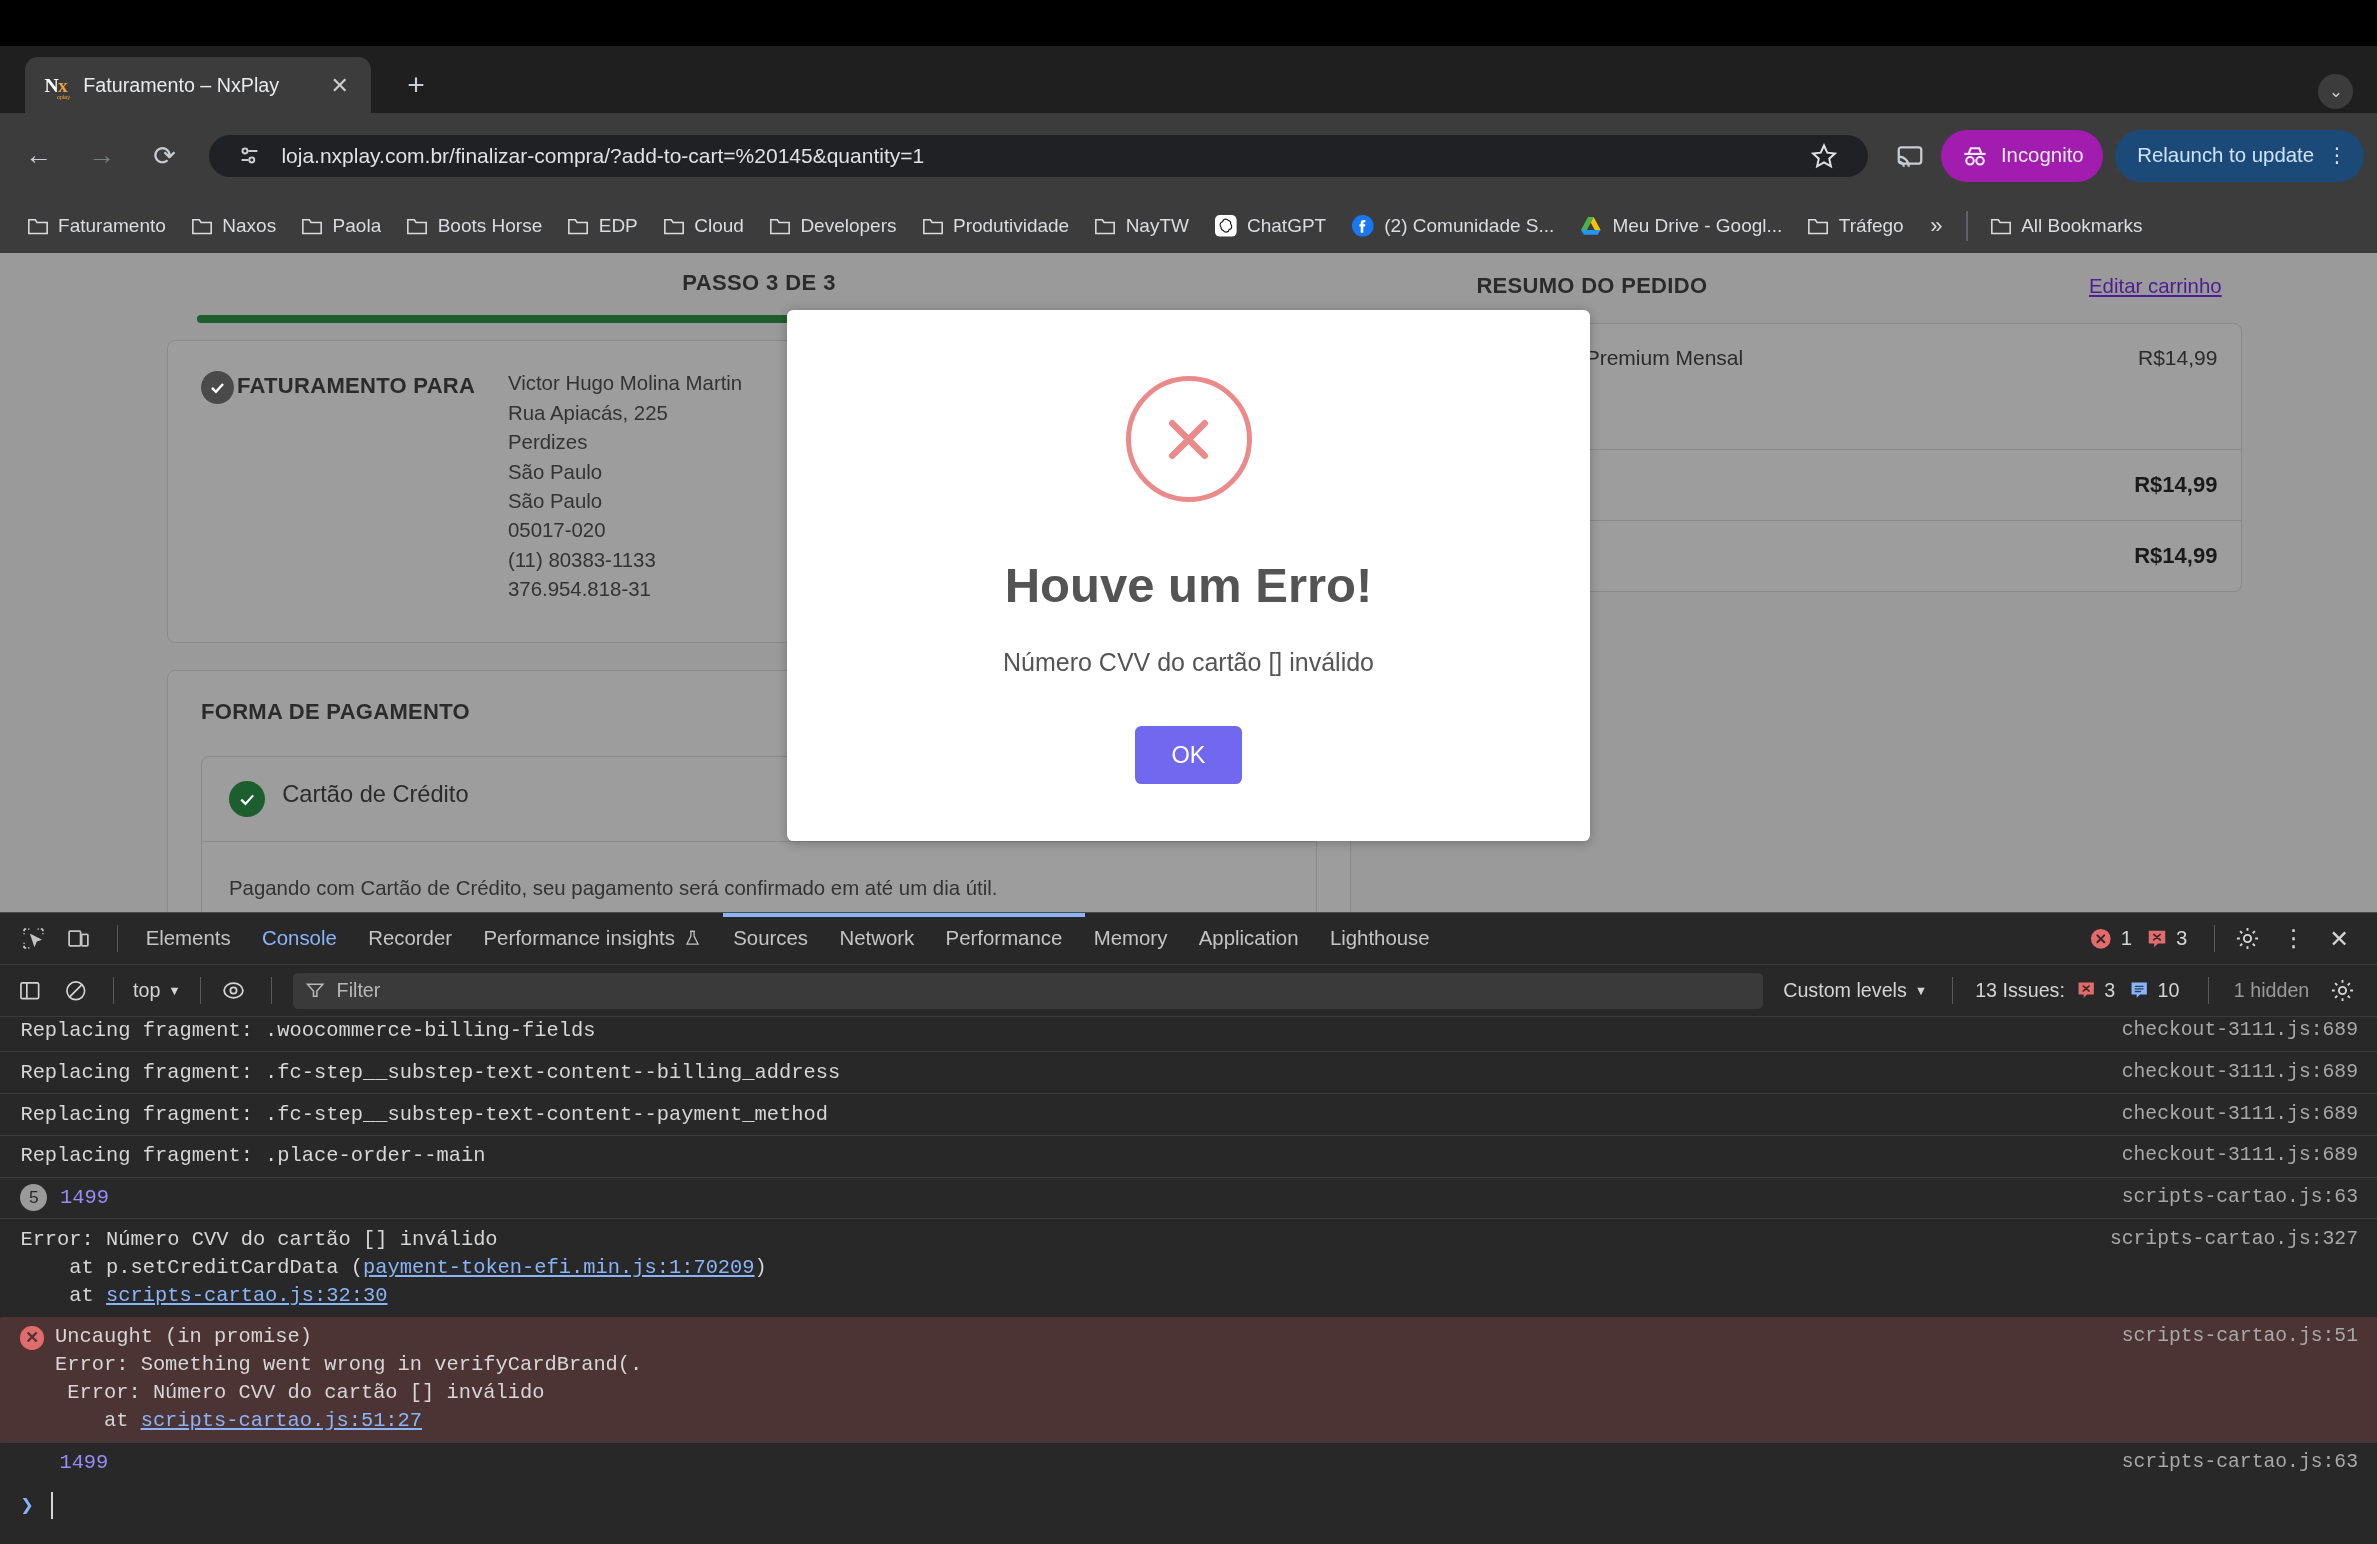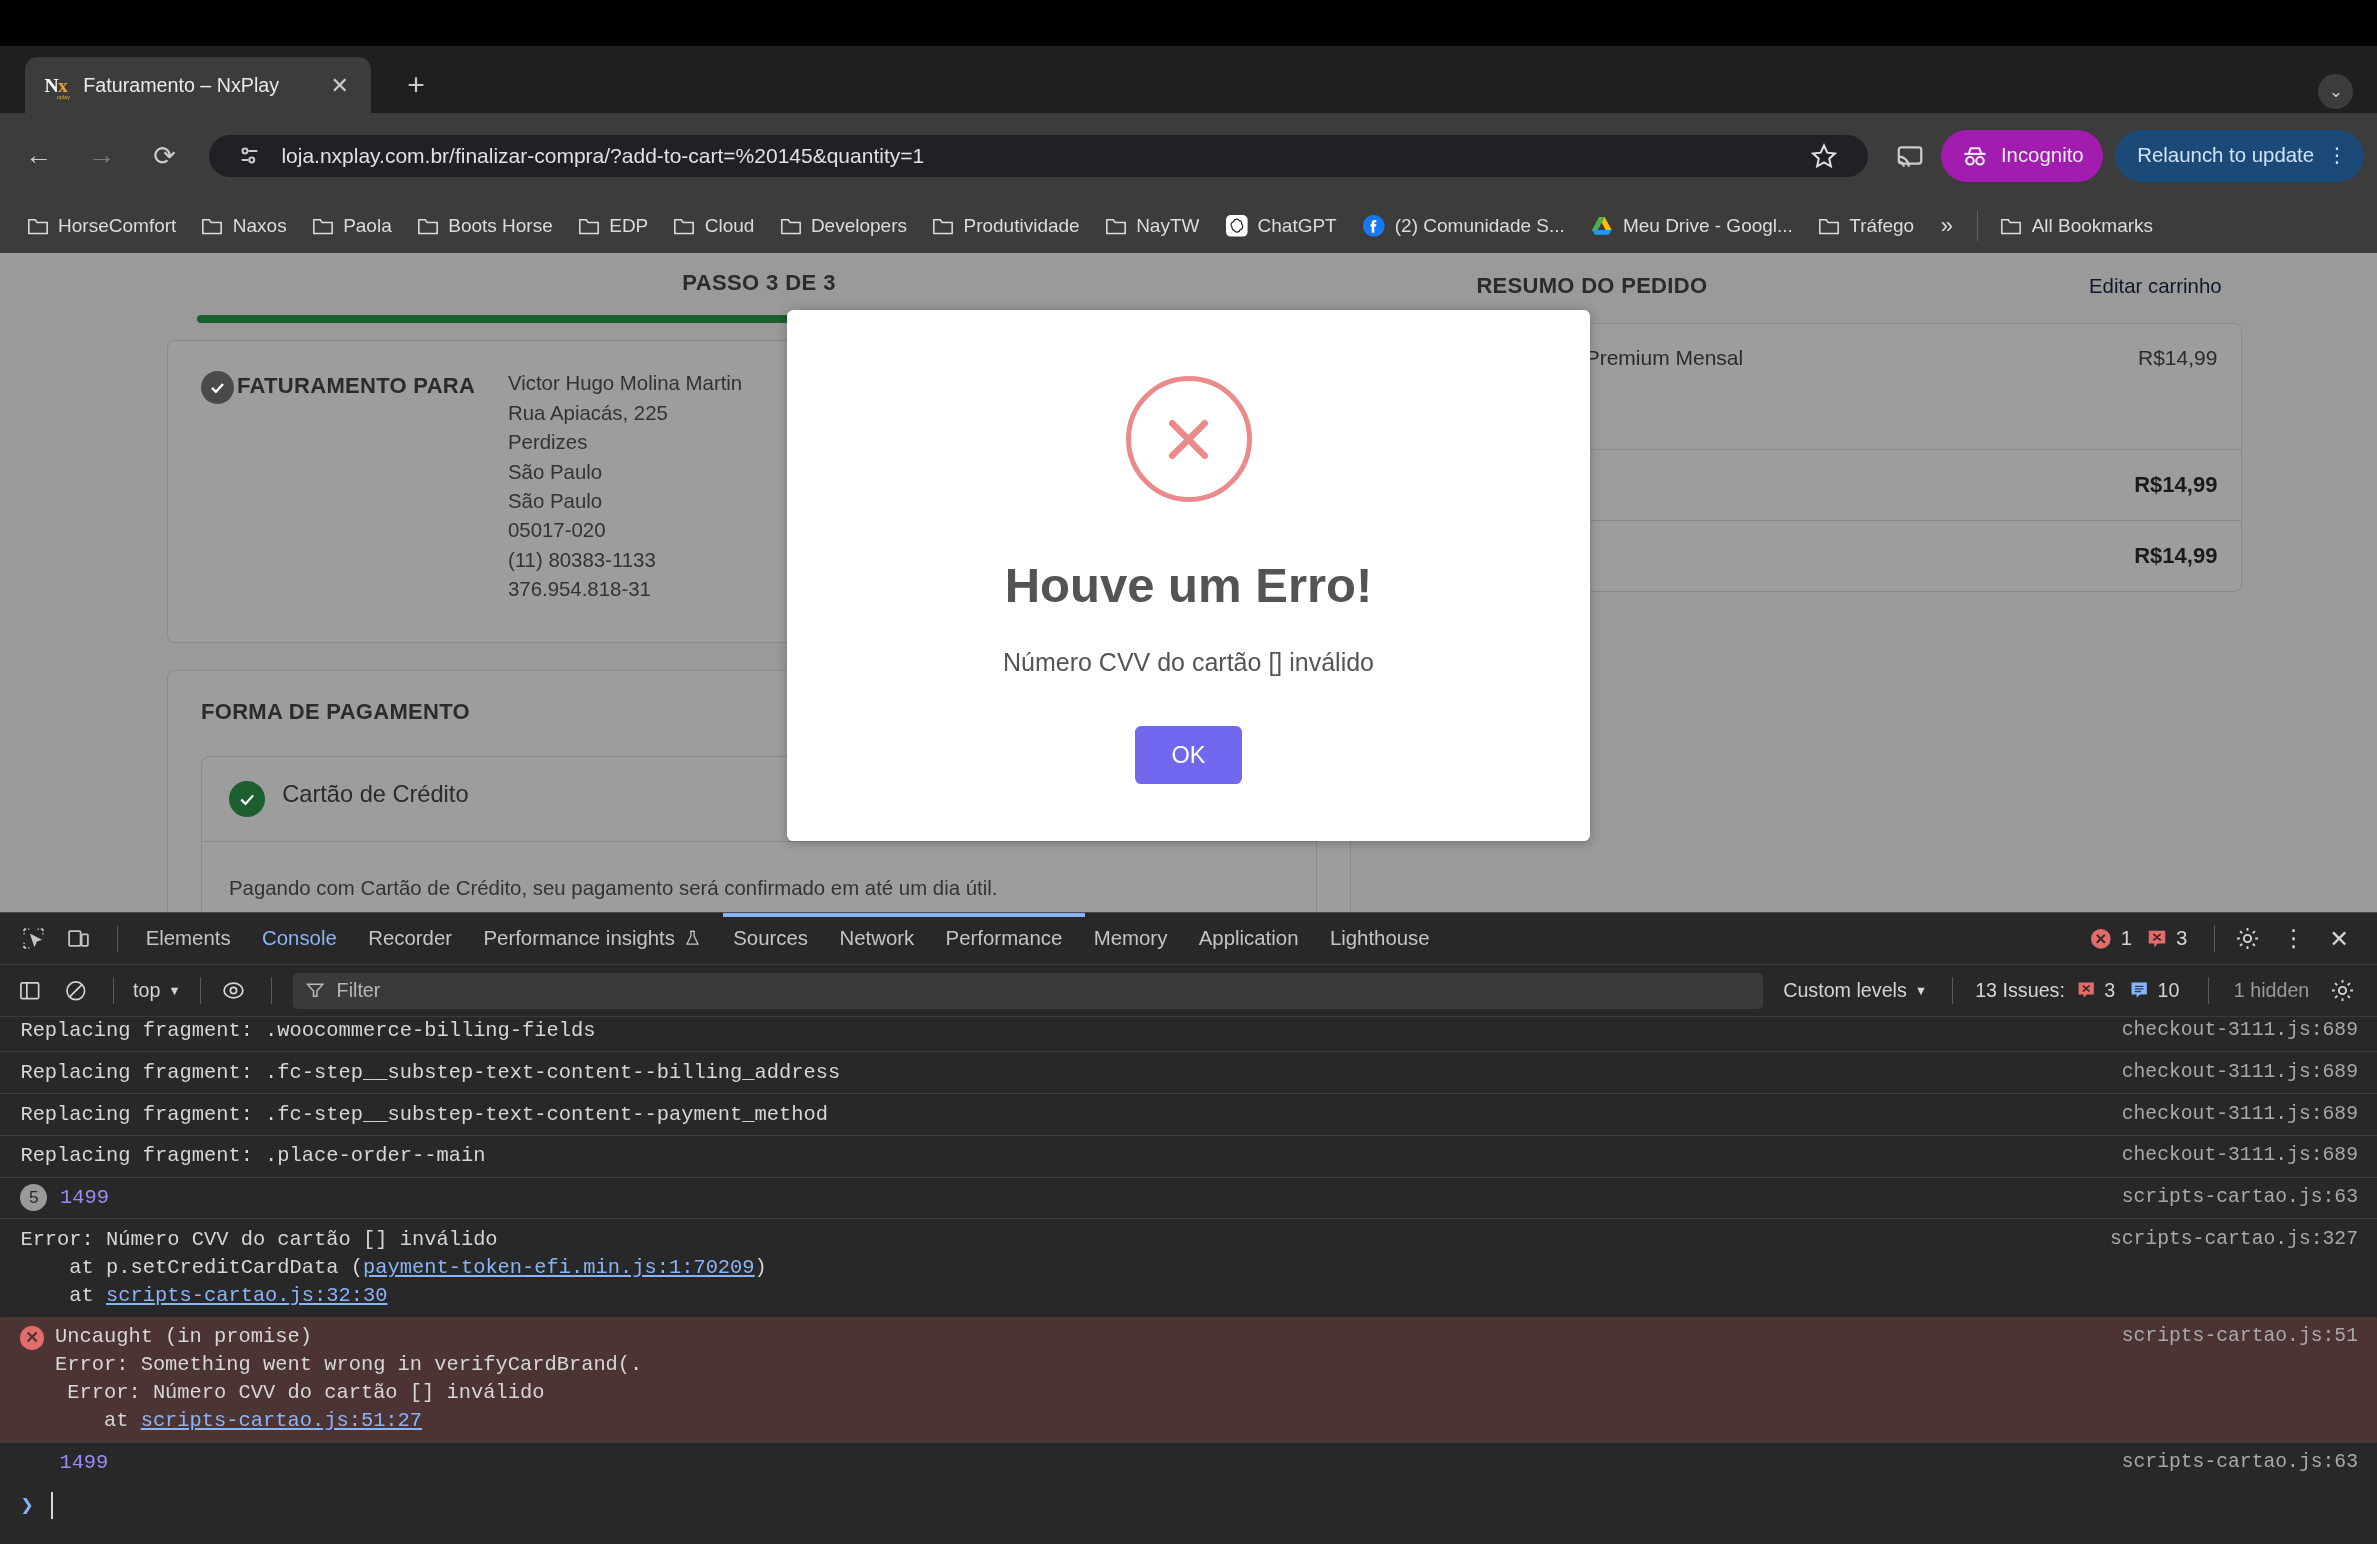--- a/index.html
+++ b/index.html
@@ -167,21 +167,21 @@
     position:absolute; left:1456px; top:0; width:786px;
   }
   .sum-head {
     display:flex; align-items:baseline; justify-content:space-between;
     padding:20.4px 20.4px 23.6px 20.4px;
   }
   .sum-title {
     font-size:22px; font-weight:bold; color:#2b2b2b; letter-spacing:0.3px;
   }
   .sum-edit {
-    font-size:20.4px; color:#0f172a; 
+    font-size:20.4px; color:#4c1d95; text-decoration:underline;
   }
   .sum-card { background:#9d9d9d; border:0.8px solid #8a8a8a; border-radius:7.9px; }
   .sum-item {
     display:flex; justify-content:space-between; padding:22px 23.6px 35px 23.6px;
     border-bottom:0.8px solid #8a8a8a; min-height:126px;
   }
   .sum-item-name { font-size:21px; color:#2b2b2b; }
   .sum-item-sub { font-size:19.7px; color:#2b2b2b; margin-top:19px; }
   .sum-item-price { font-size:21px; color:#2b2b2b; }
   .sum-total-row {
@@ -368,21 +368,21 @@
       <span class="kebab">⋮</span>
     </div>
   </div>
 
   <div class="bookmarks">
 
     <div class="bm">
       <svg width="22" height="20.4" viewBox="0 0 24 22" fill="none" stroke="#dadce0" stroke-width="1.7">
           <path d="M2 5h7l2 3h11v12H2z"></path>
         </svg>
-      <span class="bm-label">HorseComfort</span>
+      <span class="bm-label">Faturamento</span>
     </div>
     <div class="bm">
       <svg width="22" height="20.4" viewBox="0 0 24 22" fill="none" stroke="#dadce0" stroke-width="1.7">
           <path d="M2 5h7l2 3h11v12H2z"></path>
         </svg>
       <span class="bm-label">Naxos</span>
     </div>
     <div class="bm">
       <svg width="22" height="20.4" viewBox="0 0 24 22" fill="none" stroke="#dadce0" stroke-width="1.7">
           <path d="M2 5h7l2 3h11v12H2z"></path>

